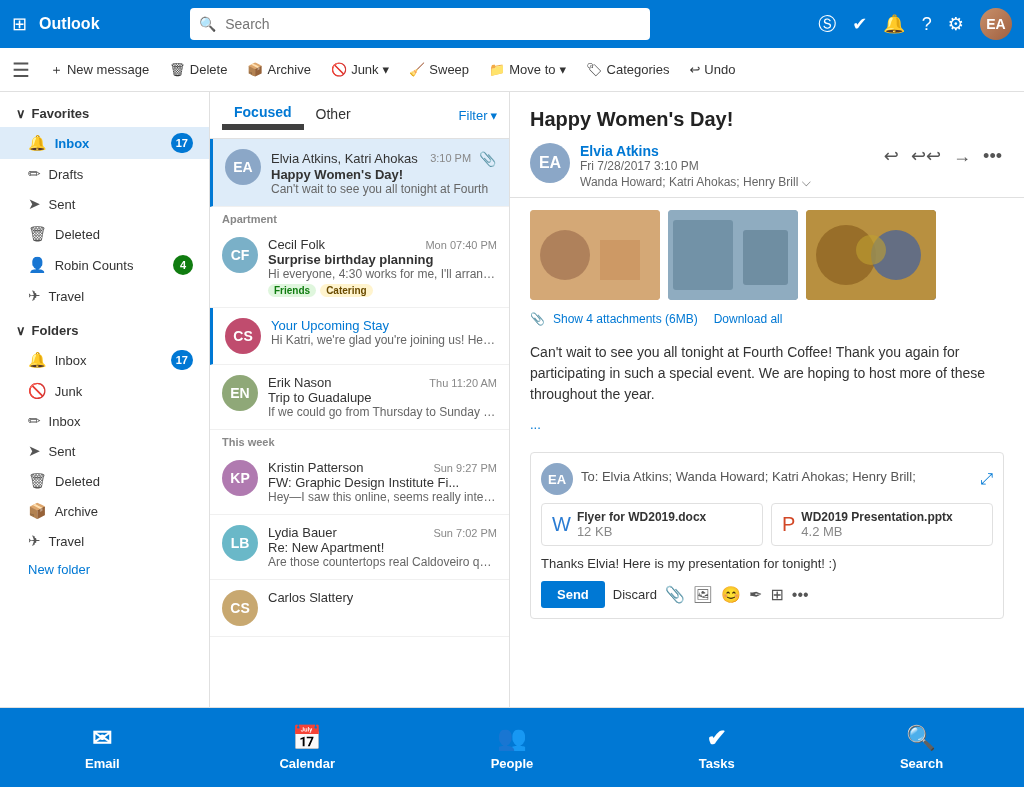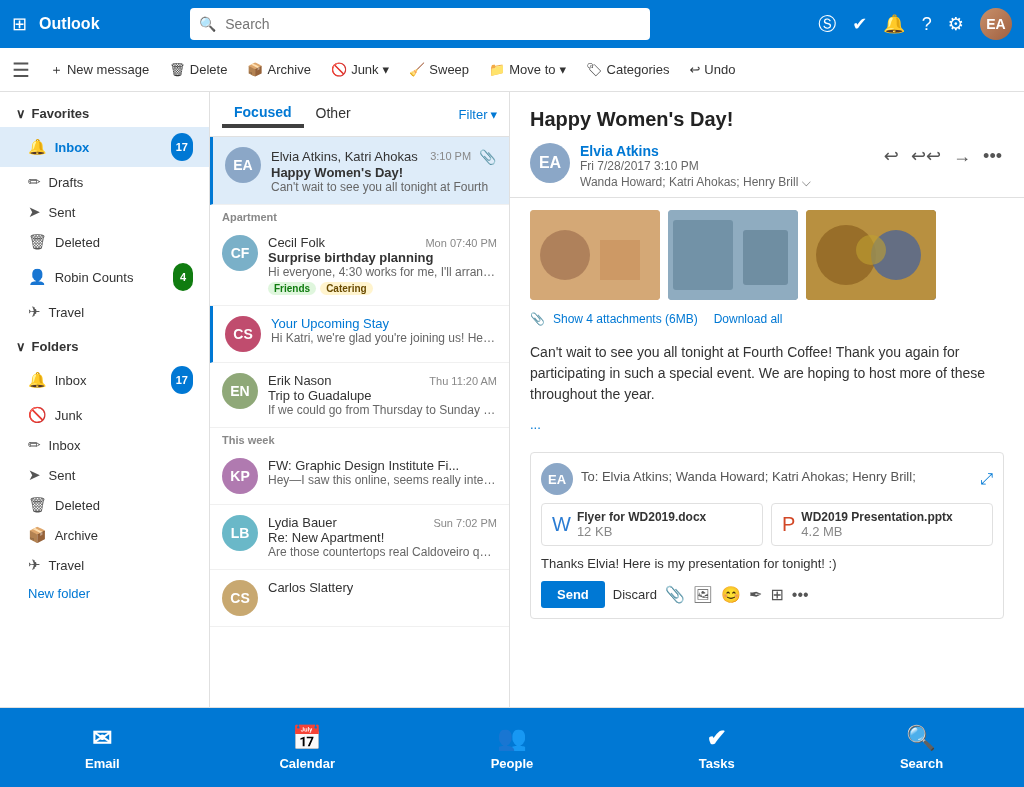--- a/index.html
+++ b/index.html
@@ -101,21 +101,21 @@
       cursor: pointer; border-radius: 0;
       position: relative;
     }
     .sidebar-item.active { background: #deecf9; color: #0078d4; font-weight: 600; }
     .sidebar-item .item-icon { margin-right: 8px; font-size: 15px; color: #555; }
     .sidebar-item.active .item-icon { color: #0078d4; }
     .badge {
       margin-left: auto;
       background: #0078d4; color: white;
       border-radius: 12px;
-      min-width: 20px; height: 28px;
+      min-width: 20px; height: 20px;
       display: flex; align-items: center; justify-content: center;
       font-size: 11px; font-weight: 600; padding: 0 5px;
     }
     .badge.green { background: #107c10; }
     .new-folder-link { color: #0078d4; padding: 6px 16px 6px 28px; font-size: 13px; cursor: pointer; }
 
     
     .email-list {
       width: 300px;
       background: white;
@@ -128,21 +128,21 @@
       display: flex; align-items: center;
       padding: 8px 12px;
       border-bottom: 1px solid #e0e0e0;
       gap: 0;
     }
     .focused-tab {
       padding: 4px 12px; font-size: 14px; cursor: pointer;
       border-bottom: 2px solid transparent;
       color: #333;
     }
-    .focused-tab.active { border-bottom: 4px solid #404040; color: #0078d4; font-weight: 600; }
+    .focused-tab.active { border-bottom: 6px solid #404040; color: #0078d4; font-weight: 600; }
     .filter-btn {
       margin-left: auto; font-size: 13px; color: #0078d4; cursor: pointer;
       display: flex; align-items: center; gap: 3px;
     }
 
     .email-item {
       display: flex; align-items: flex-start;
       padding: 10px 12px;
       border-bottom: 1px solid #f0f0f0;
       cursor: pointer; gap: 10px;
@@ -473,20 +473,24 @@
         <div class="email-subject" style="color:#333;">Trip to Guadalupe</div>
         <div class="email-preview">If we could go from Thursday to Sunday that</div>
       </div>
     </div>
 
     <div class="section-date">This week</div>
 
     <div class="email-item">
       <div class="avatar-circle" style="background:#b07ab0;">KP</div>
       <div class="email-content">
+        <div class="email-meta">
+          <span class="email-sender">Kristin Patterson</span>
+          <span class="email-time">Sun 9:27 PM</span>
+        </div>
         <div class="email-subject" style="color:#333;">FW: Graphic Design Institute Fi...</div>
         <div class="email-preview">Hey—I saw this online, seems really interesting.</div>
       </div>
     </div>
 
     <div class="email-item">
       <div class="avatar-circle" style="background:#6ab8c8;">LB</div>
       <div class="email-content">
         <div class="email-meta">
           <span class="email-sender">Lydia Bauer</span>

